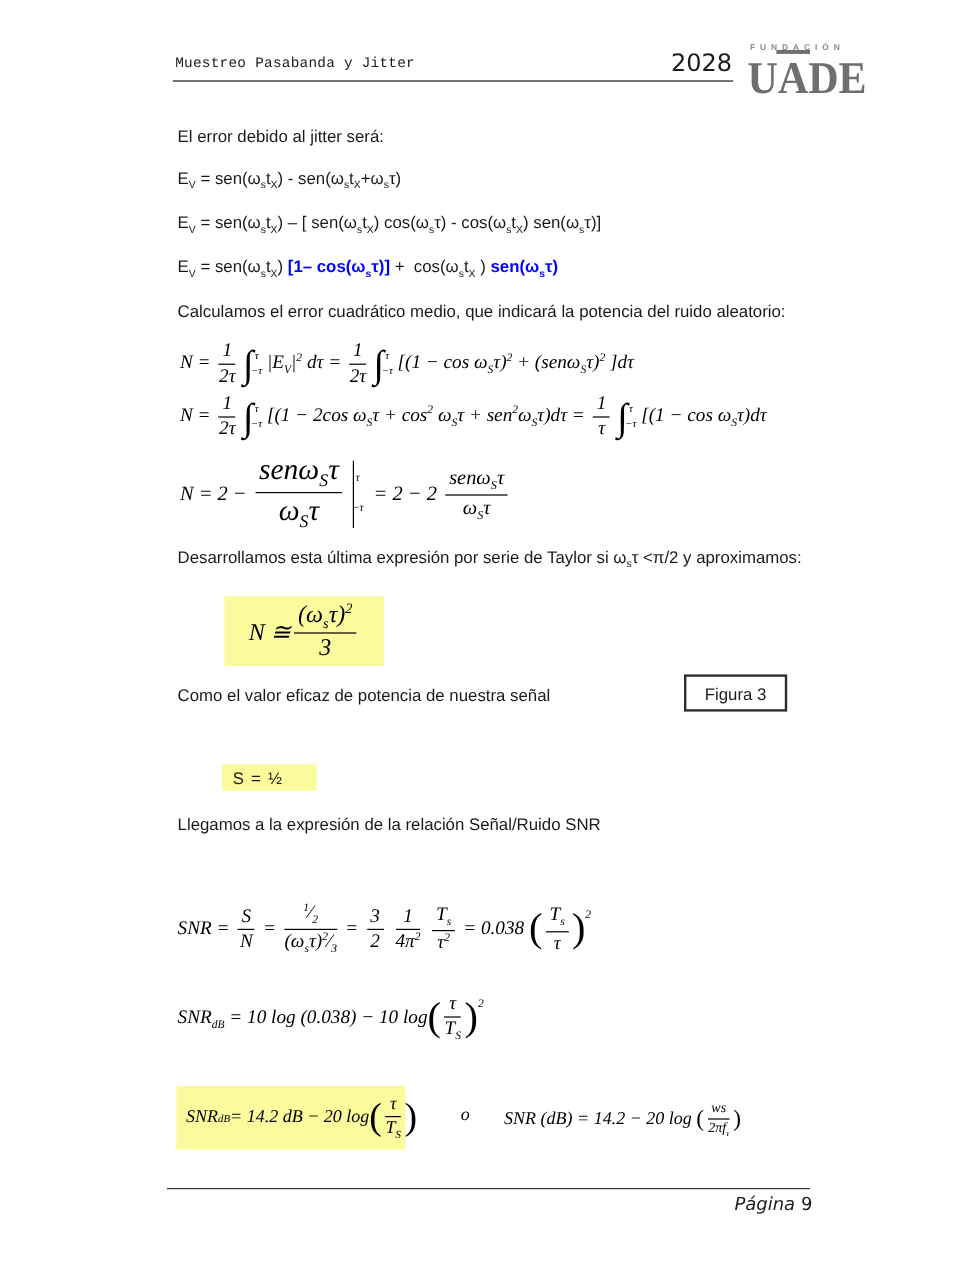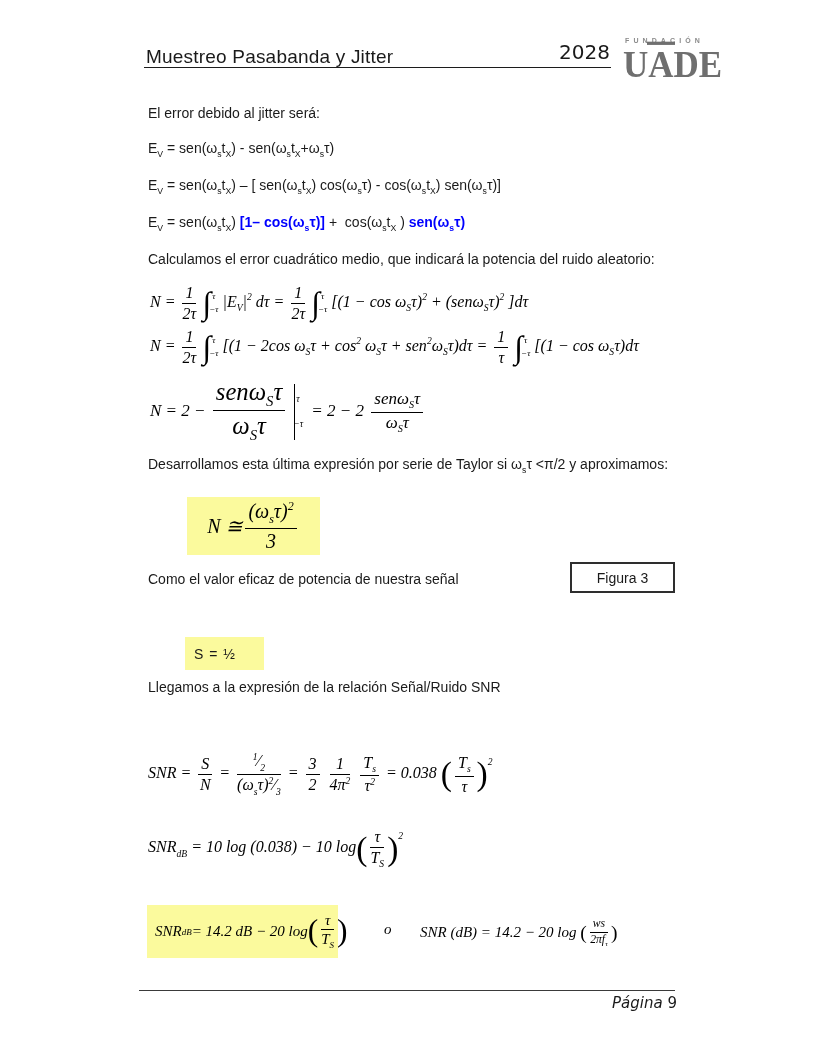--- a/index.html
+++ b/index.html
@@ -1,21 +1,21 @@
 <!DOCTYPE html>
 <html style="--hlcol: #fbfa9d; --bluecol: #0000ff; --textcol: #1a1a1a; --logocol: #6f6f6f; --logotop: #8a8a8a; --pagebg: #ffffff;"><head>
 <meta charset="utf-8">
 <style>
   html,body{margin:0;padding:0;background:#fff;}
   #page{position:relative;width:817px;height:1057px;background:var(--pagebg,#ffffff);overflow:hidden;
         font-family:"Liberation Sans",sans-serif;color:var(--textcol,#1a1a1a);}
   .abs{position:absolute;}
 
   
-  .hdr-title{left:146px;top:46px;font-family:Liberation Sans, sans-serif;font-size:19px;letter-spacing:0.2px;}
+  .hdr-title{left:146px;top:46px;font-family:Liberation Mono, monospace;font-size:12px;letter-spacing:0.2px;}
   .hdr-year{right:207px;top:40px;font-family:"DejaVu Sans",sans-serif;font-size:20px;}
   .hdr-rule{left:144px;top:67px;width:467px;height:0;border-top:1.8px solid #1c1c1c;}
   .logo{left:623px;top:37px;width:92px;text-align:left;line-height:1;}
   .logo-top{display:block;font-size:7px;font-weight:bold;letter-spacing:4.1px;color:var(--logotop,#8a8a8a);
             font-family:"Liberation Sans",sans-serif;margin-left:2px;}
   .logo-main{display:block;font-family:"Liberation Serif",serif;font-weight:700;font-size:35px;
              color:var(--logocol,#6f6f6f);letter-spacing:0px;margin-top:2px;transform:scaleY(1.08);transform-origin:top left;}
   .logo-a{position:relative;}
   .logo-a::before{content:'';position:absolute;left:-1px;right:-1px;top:-2px;height:3px;background:var(--logocol,#6f6f6f);}
 
@@ -39,23 +39,23 @@
   .math .evalbar{display:inline-block;width:0;border-left:1.5px solid #000;height:3.3em;vertical-align:middle;margin-left:6px;}
   .math .iliml{height:3.6em;}
   .math .fslg{font-size:1.45em;}
   .math .fsm{font-size:0.78em;vertical-align:middle;}
   .math .bigp{font-size:2.1em;font-style:normal;font-weight:300;vertical-align:middle;line-height:0.6;}
   .math .mfs{font-size:1.3em;font-style:normal;vertical-align:middle;}
   .math .outer{font-size:0.6em;vertical-align:1.35em;}
 
   .hl{background:var(--hlcol,#fbfa9d);}
   .nbox{left:187px;top:497px;width:133px;height:58px;display:flex;align-items:center;justify-content:center;font-size:20px;}
-  .figbox{left:570px;top:562px;width:105px;height:31px;border:2px solid #2e2e2e;box-sizing:border-box;
+  .figbox{left:570px;top:562px;width:86px;height:31px;border:2px solid #2e2e2e;box-sizing:border-box;
           display:flex;align-items:center;justify-content:center;font-size:14px;}
-  .sbox{left:185px;top:637px;width:79px;height:33px;display:flex;align-items:center;padding-left:9px;
+  .sbox{left:185px;top:637px;width:79px;height:22px;display:flex;align-items:center;padding-left:9px;
         box-sizing:border-box;font-size:14px;letter-spacing:1px;}
   .snrbox{left:147px;top:905px;width:191px;height:53px;display:flex;align-items:center;padding-left:8px;
           box-sizing:border-box;font-size:15px;}
 
   
   .ftr-rule{left:139px;top:990px;width:536px;height:0;border-top:1.5px solid #3a3a3a;}
   .ftr-left{left:139px;top:994px;font-family:"DejaVu Sans",sans-serif;font-style:italic;font-size:15px;}
   .ftr-right{left:612px;top:994px;font-family:"DejaVu Sans",sans-serif;font-size:15px;}
   .ftr-right .it{font-style:italic;}
 </style>

